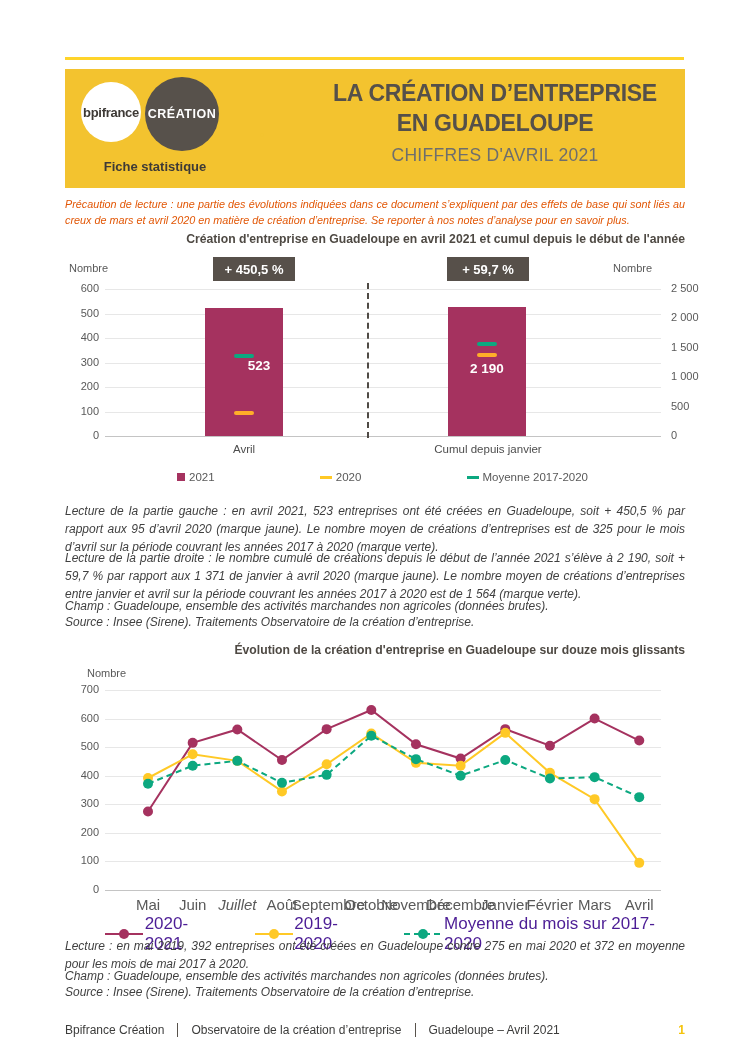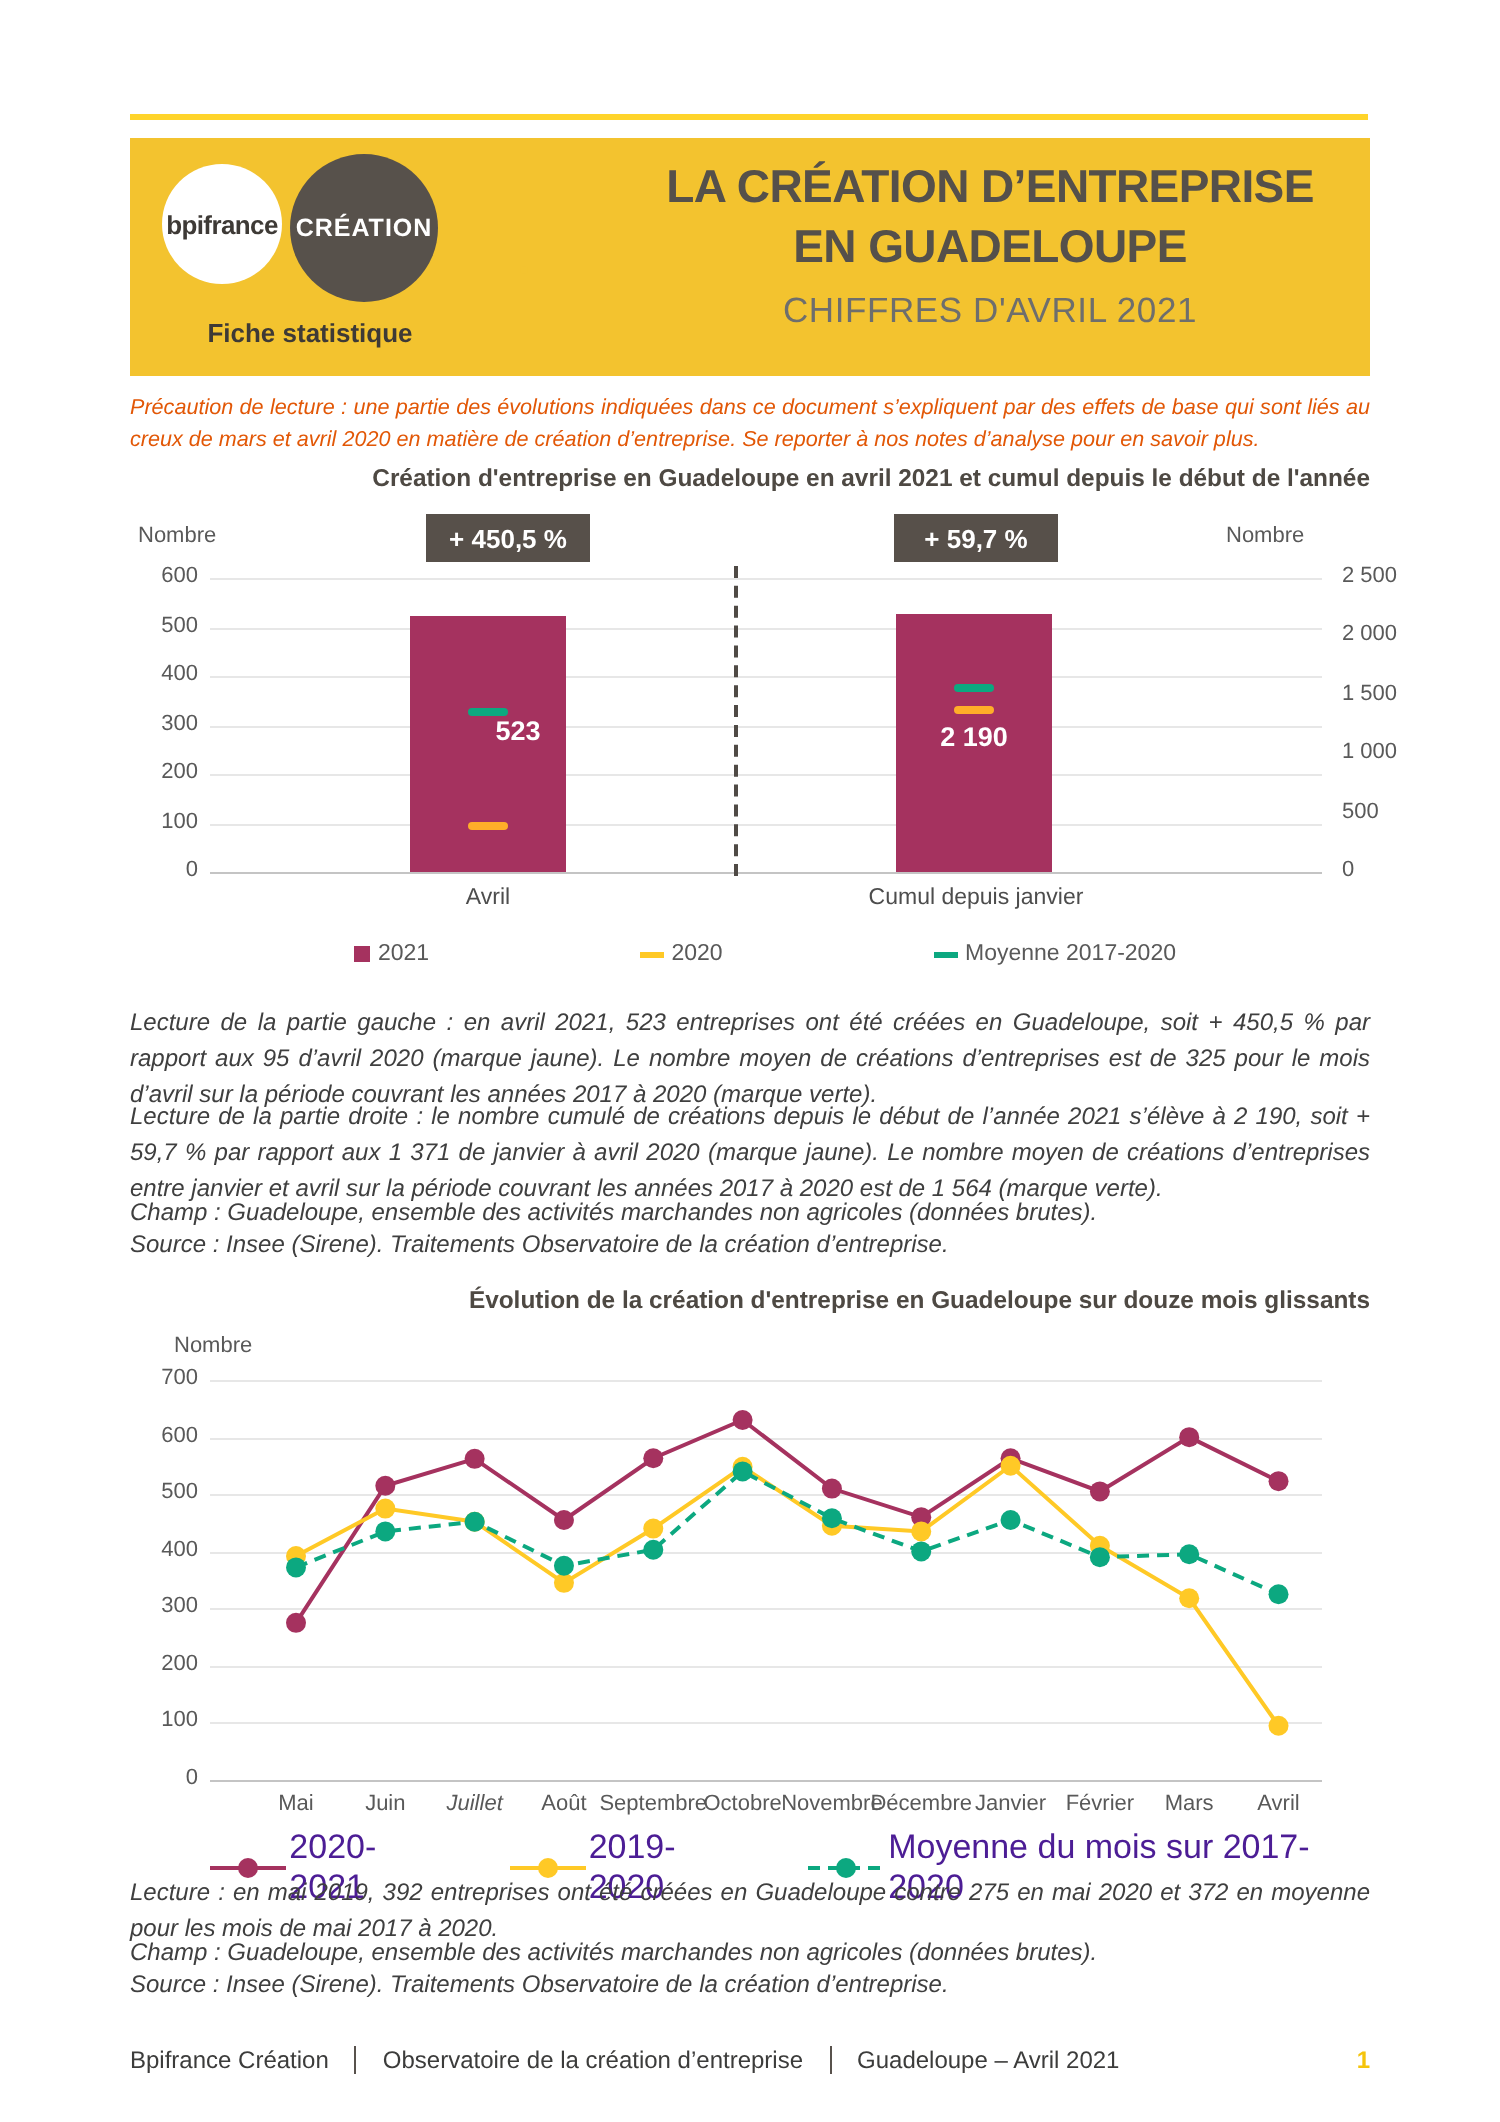--- a/index.html
+++ b/index.html
@@ -41,21 +41,21 @@
   .legend1 { position:absolute; top:218px; left:40px; width:555px; display:flex; justify-content:space-between; padding:0 72px 0 72px; }
   .leg-item { display:flex; align-items:center; gap:4px; font-size:11.5px; color:#595959; }
   .sq { width:8px; height:8px; background:#A5325F; display:inline-block; }
   .dash-y { width:12px; height:3px; background:#FFC926; display:inline-block; }
   .dash-g { width:12px; height:3px; background:#0CA880; display:inline-block; }
 
   .note { left:65px; width:620px; font-size:12px; font-style:italic; color:#3F3F3F; line-height:1.48; text-align:justify; }
 
   
   .c2 { left:65px; top:660px; width:620px; height:275px; }
-  .c2-xlab { position:absolute; top:236px; font-size:11px; color:#595959; text-align:center; width:70px; margin-left:-35px; }
+  .c2-xlab { position:absolute; top:236px; font-size:15px; color:#595959; text-align:center; width:70px; margin-left:-35px; }
   .legend2 { position:absolute; top:254px; left:40px; width:560px; display:flex; justify-content:center; gap:38px; }
   .leg2-item { display:flex; align-items:center; gap:6px; font-size:17px; color:#4c1d95; }
   .lsample { position:relative; width:38px; height:10px; }
   .lsample .ln { position:absolute; top:4px; left:0; width:38px; height:2px; }
   .lsample .dt { position:absolute; top:0; left:14px; width:10px; height:10px; border-radius:50%; }
   .ln-dashed { background:repeating-linear-gradient(90deg, #0CA880 0 6px, transparent 6px 10px); }
 
   
   .footer { left:65px; top:1023px; width:620px; display:flex; align-items:flex-start; font-size:12px; color:#3C3C3B; }
   .fsep { display:inline-block; width:1px; height:14px; background:#58524C; margin:0 13px; }

